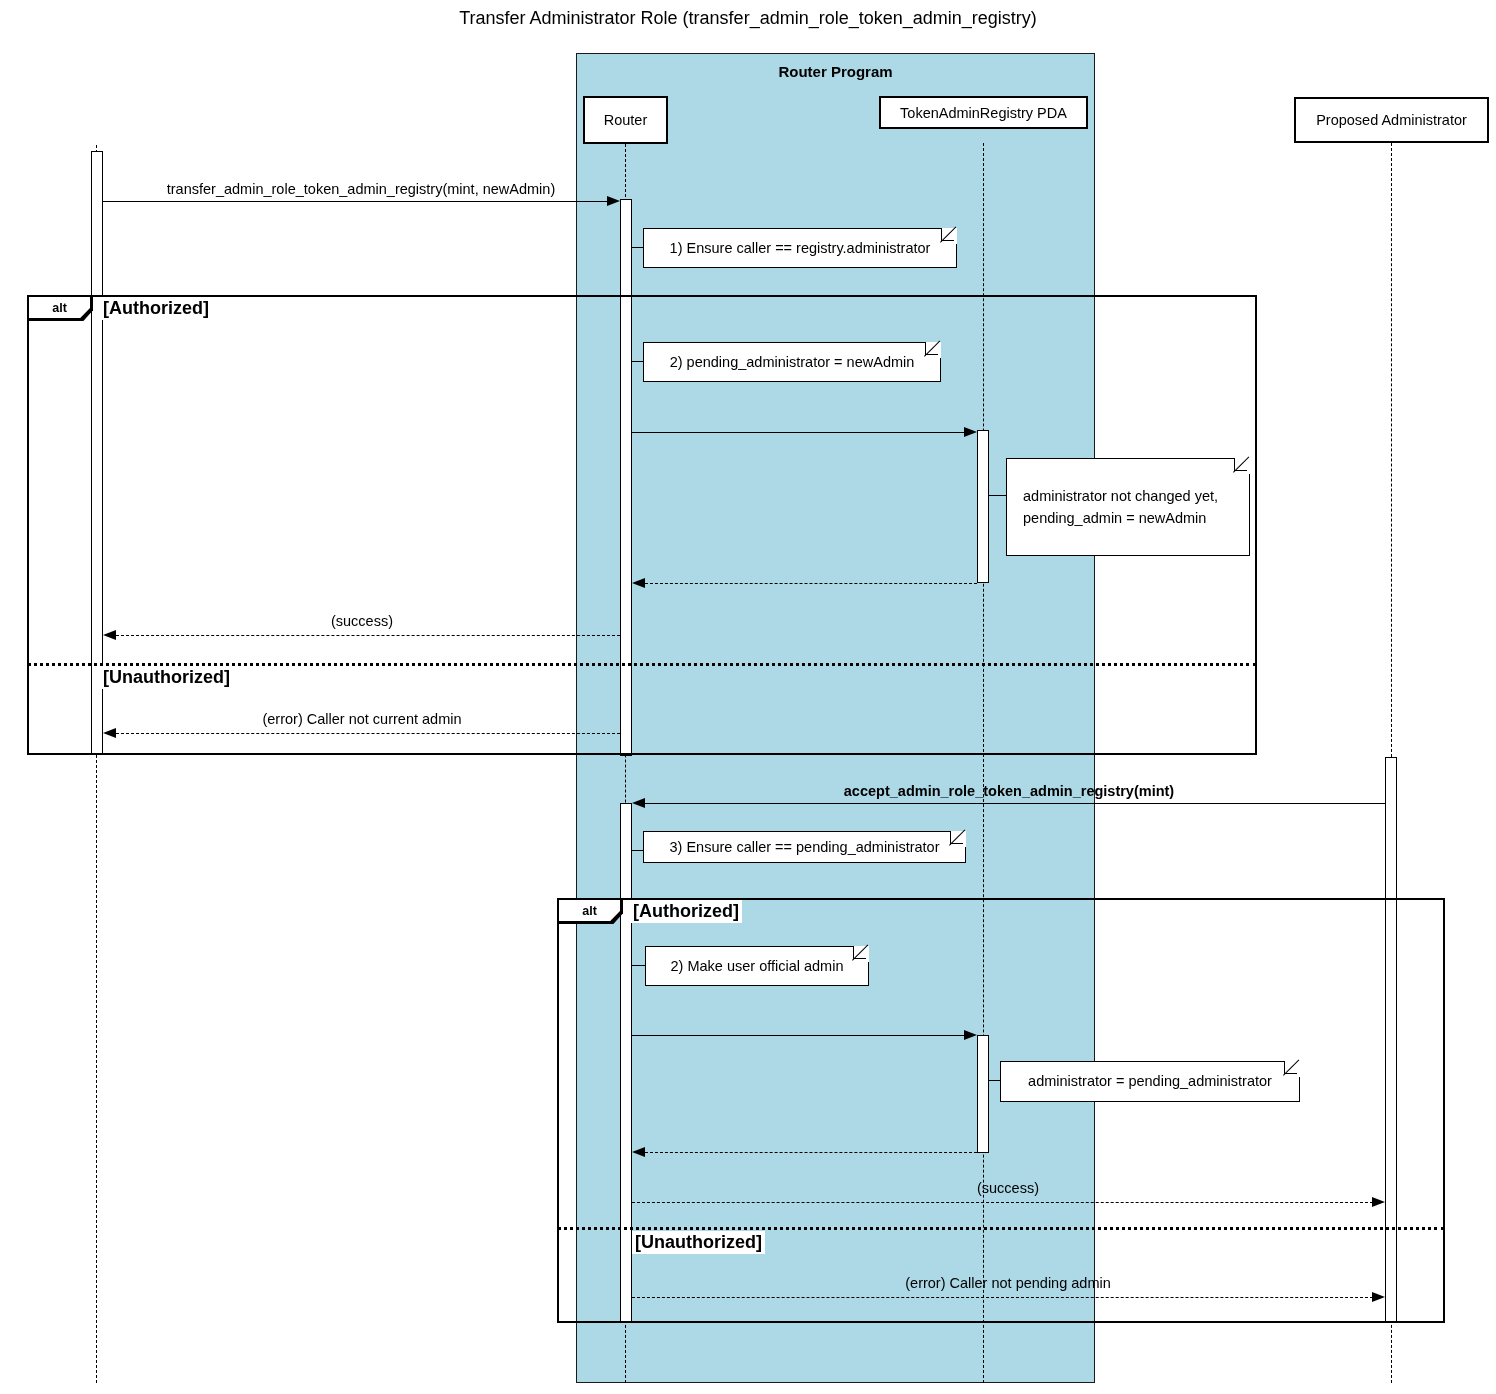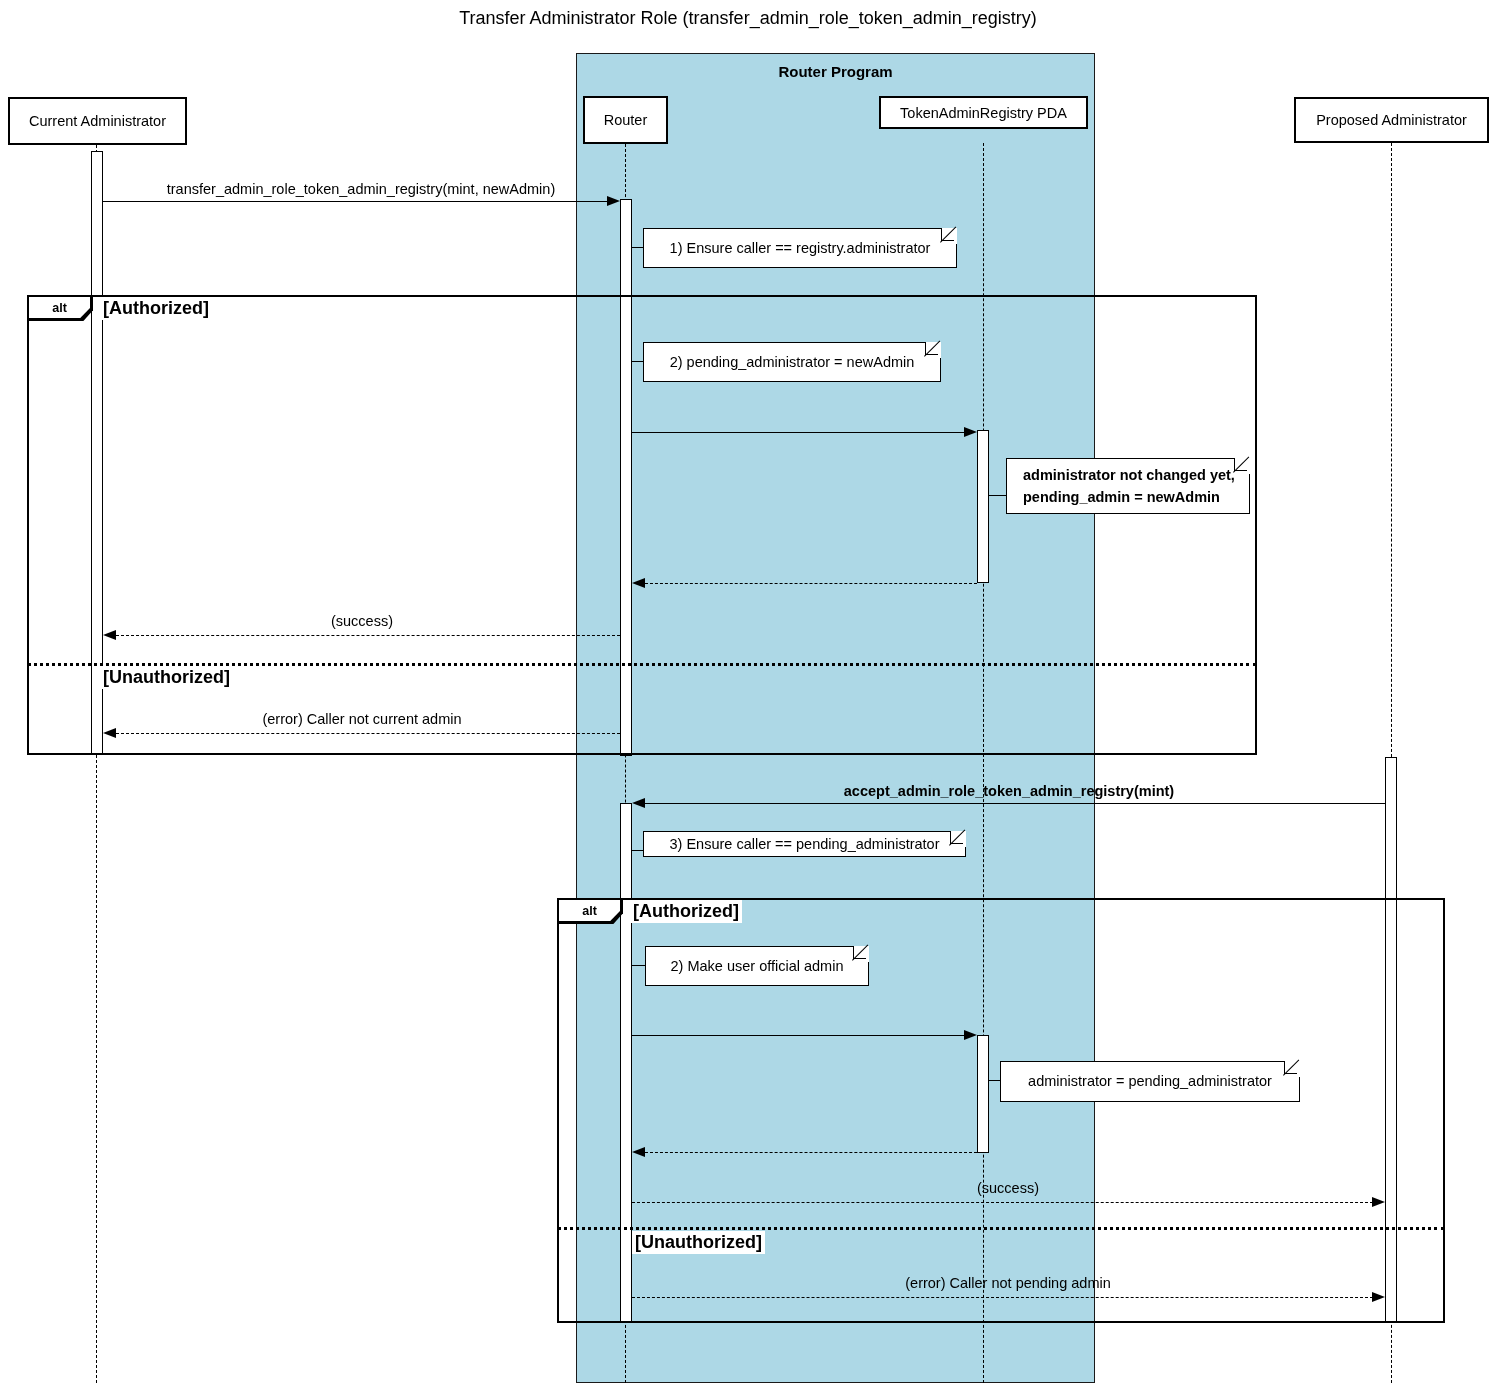--- a/index.html
+++ b/index.html
@@ -111,44 +111,43 @@
     <span>1) Ensure caller == registry.administrator</span>
   </div>
 
   <div class="note-connector" style="left:632px;top:361px;width:12px;"></div>
   <div class="note" style="left:643px;top:342px;width:298px;height:40px;">
     <span class="fold"></span>
     <span>2) pending_administrator = newAdmin</span>
   </div>
 
   <div class="note-connector" style="left:989px;top:495px;width:18px;"></div>
-  <div class="note left" style="left:1006px;top:458px;width:244px;height:56px;font-weight:bold;">
+  <div class="note left" style="left:1006px;top:458px;width:244px;height:98px;">
     <span class="fold"></span>
     <span>administrator not changed yet,</span>
     <span>pending_admin = newAdmin</span>
   </div>
 
   <div class="note-connector" style="left:632px;top:850px;width:12px;"></div>
-  <div class="note" style="left:643px;top:831px;width:323px;height:26px;">
+  <div class="note" style="left:643px;top:831px;width:323px;height:32px;">
     <span class="fold"></span>
     <span>3) Ensure caller == pending_administrator</span>
   </div>
 
   <div class="note-connector" style="left:632px;top:965px;width:14px;"></div>
   <div class="note" style="left:645px;top:946px;width:224px;height:40px;">
     <span class="fold"></span>
     <span>2) Make user official admin</span>
   </div>
 
   <div class="note-connector" style="left:989px;top:1080px;width:12px;"></div>
   <div class="note" style="left:1000px;top:1061px;width:300px;height:41px;">
     <span class="fold"></span>
     <span>administrator = pending_administrator</span>
   </div>
 
-  <div class="participant" style="left:8px;top:97px;width:179px;height:48px;">Current Administrator</div>
   <div class="participant" style="left:583px;top:96px;width:85px;height:48px;">Router</div>
   <div class="participant" style="left:879px;top:96px;width:209px;height:33px;">TokenAdminRegistry PDA</div>
   <div class="participant" style="left:1294px;top:97px;width:195px;height:46px;">Proposed Administrator</div>
 
   <div class="title">Transfer Administrator Role (transfer_admin_role_token_admin_registry)</div>
 
 </div>
 
 </body></html>

